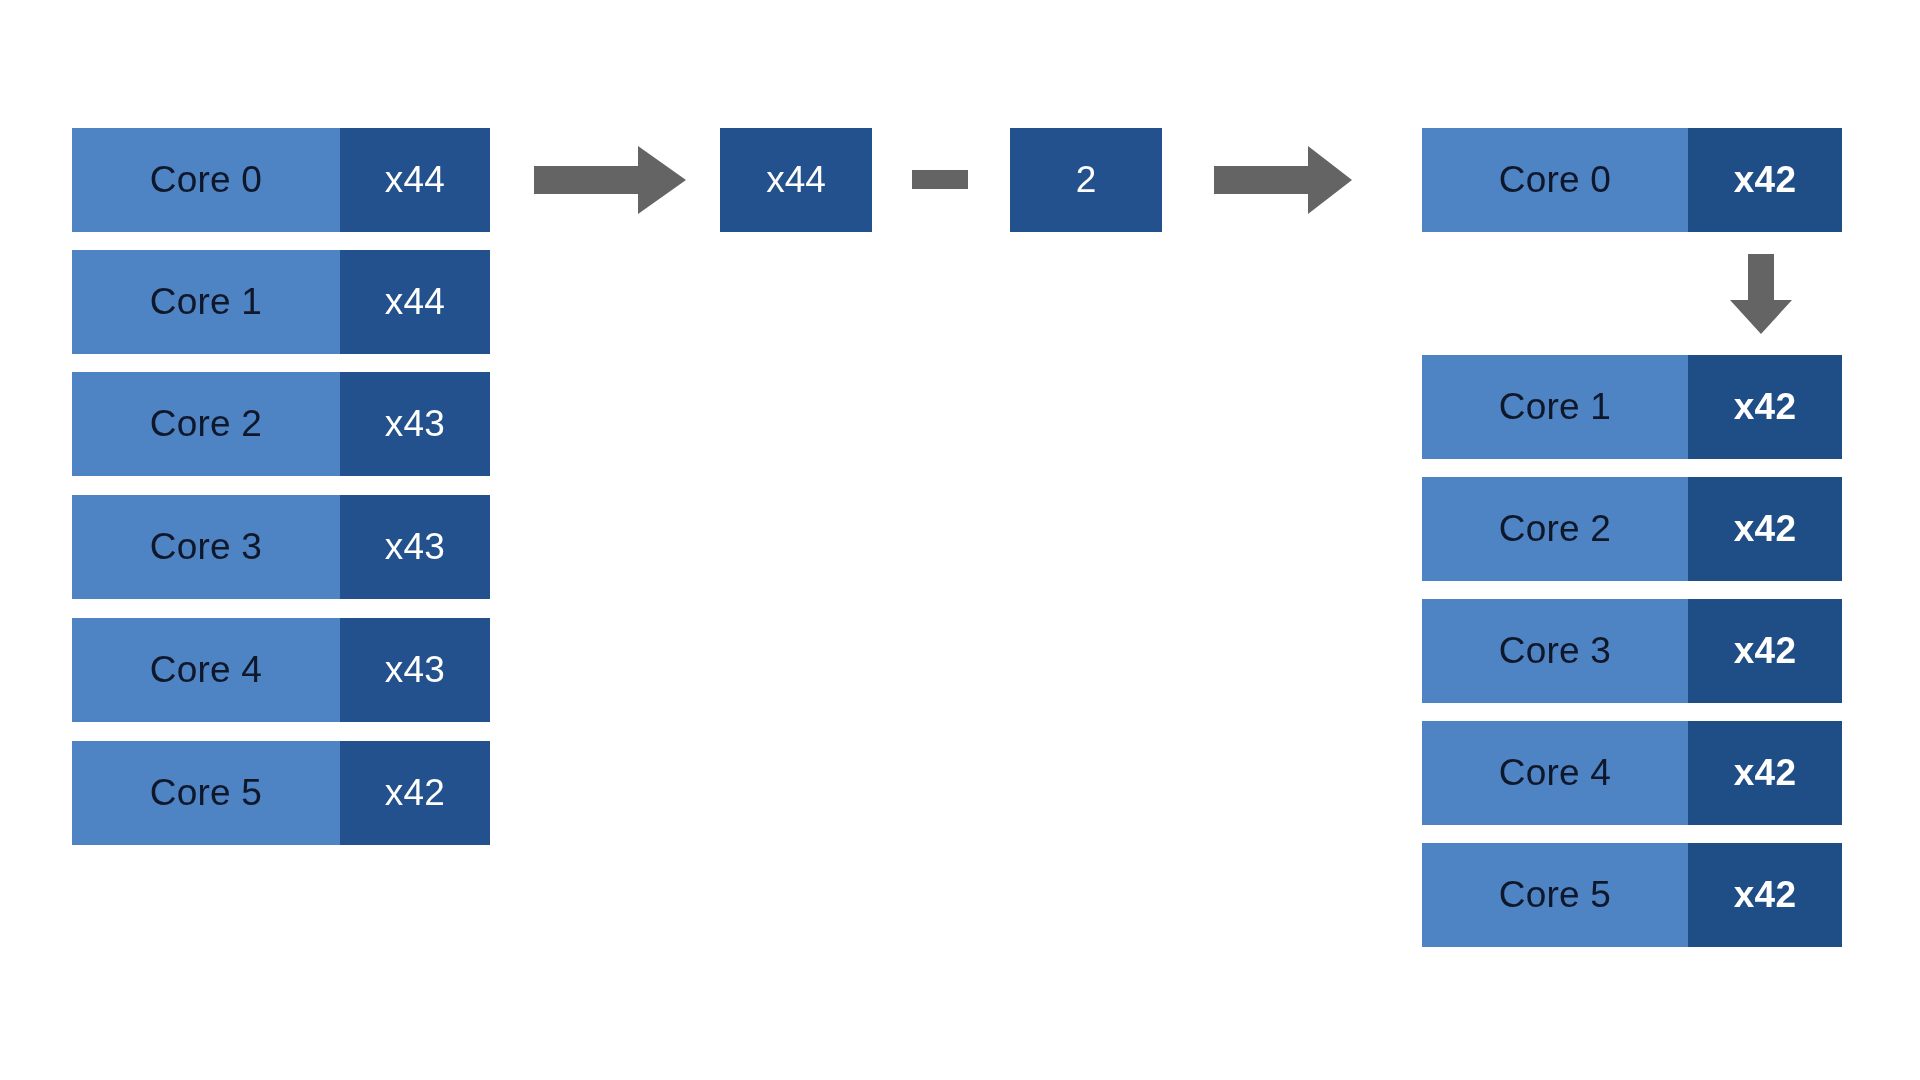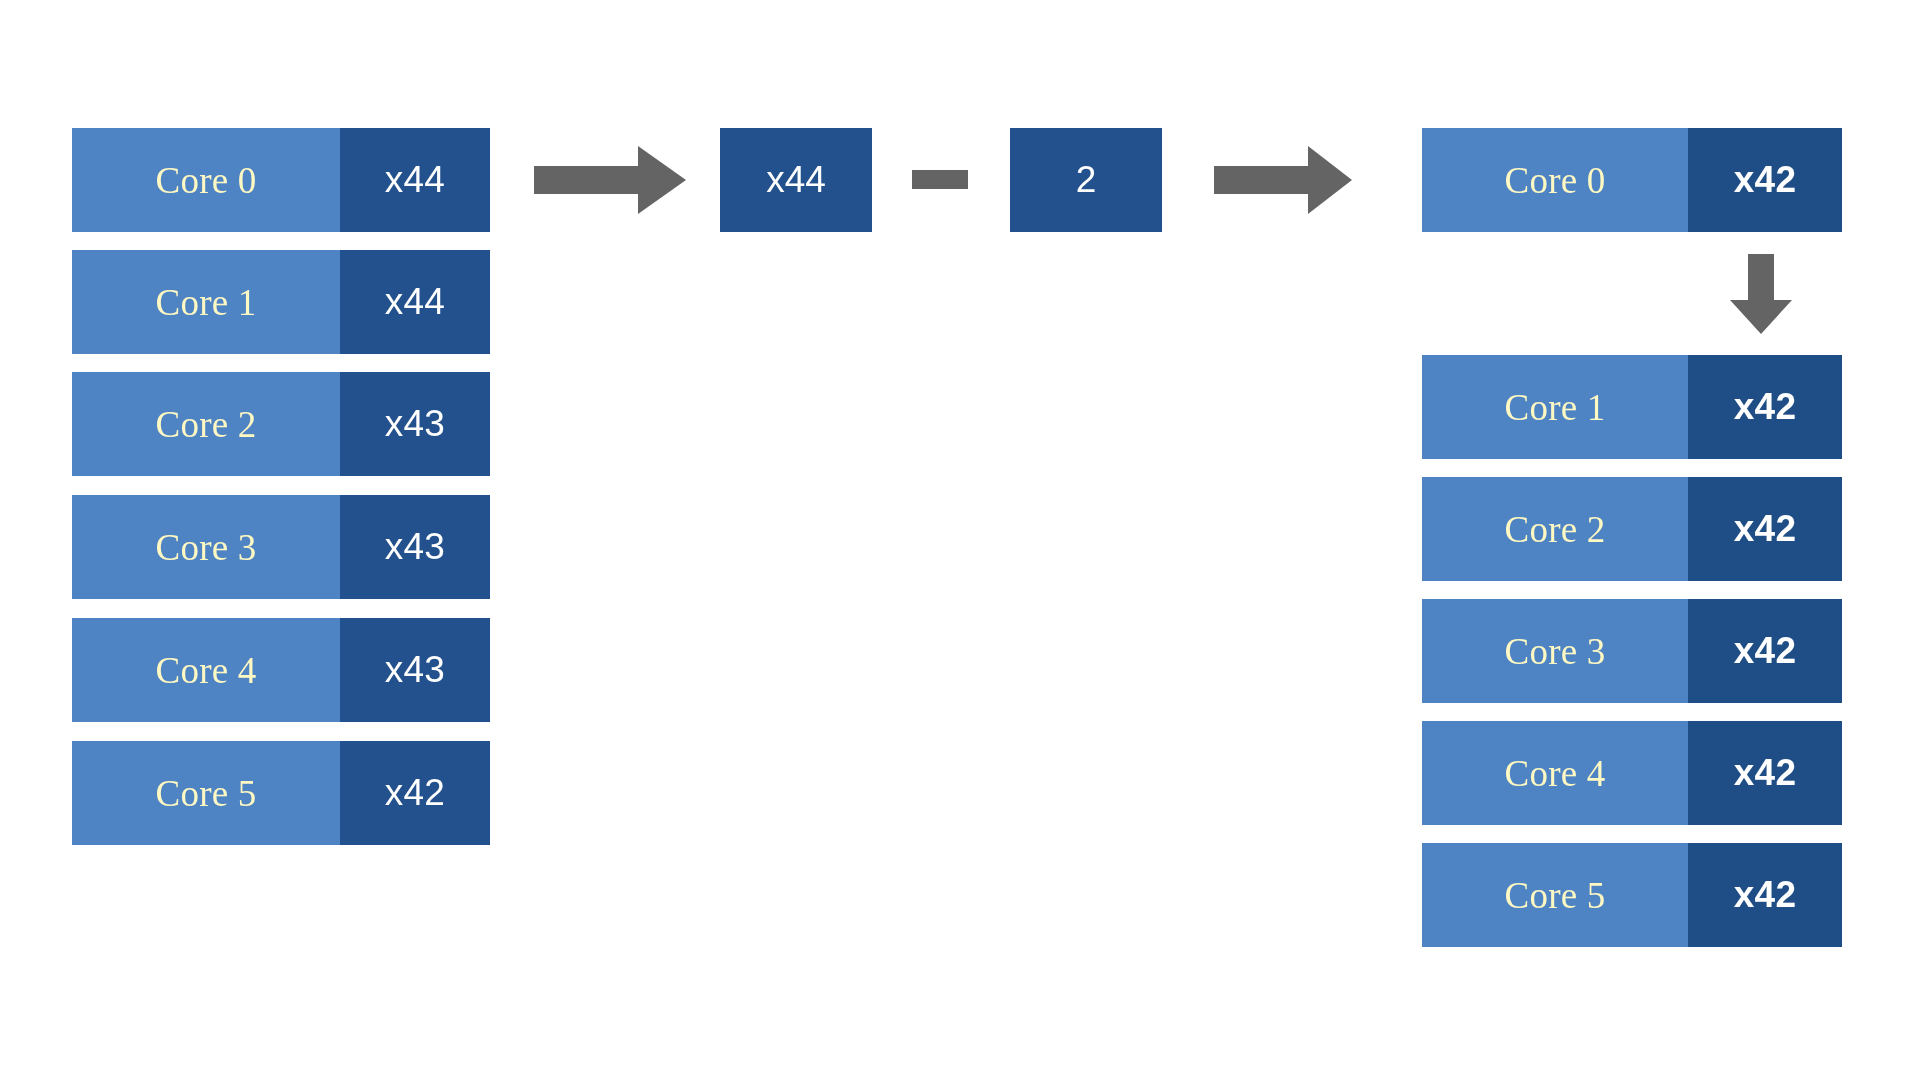--- a/index.html
+++ b/index.html
@@ -25,24 +25,23 @@
     position: absolute;
     display: flex;
     align-items: stretch;
     height: 104px;
   }
   .core-bar .core-name {
     display: flex;
     align-items: center;
     justify-content: center;
     background: #4E83C4;
-    color: #fef9c3;
+    color: #0f172a;
     font-size: 37px;
     letter-spacing: 0.2px;
-    font-family: Liberation Serif, serif;
   }
   .core-bar .core-val {
     display: flex;
     align-items: center;
     justify-content: center;
     background: #23518D;
     color: #ffffff;
     font-size: 37px;
     letter-spacing: 0.2px;
   }

